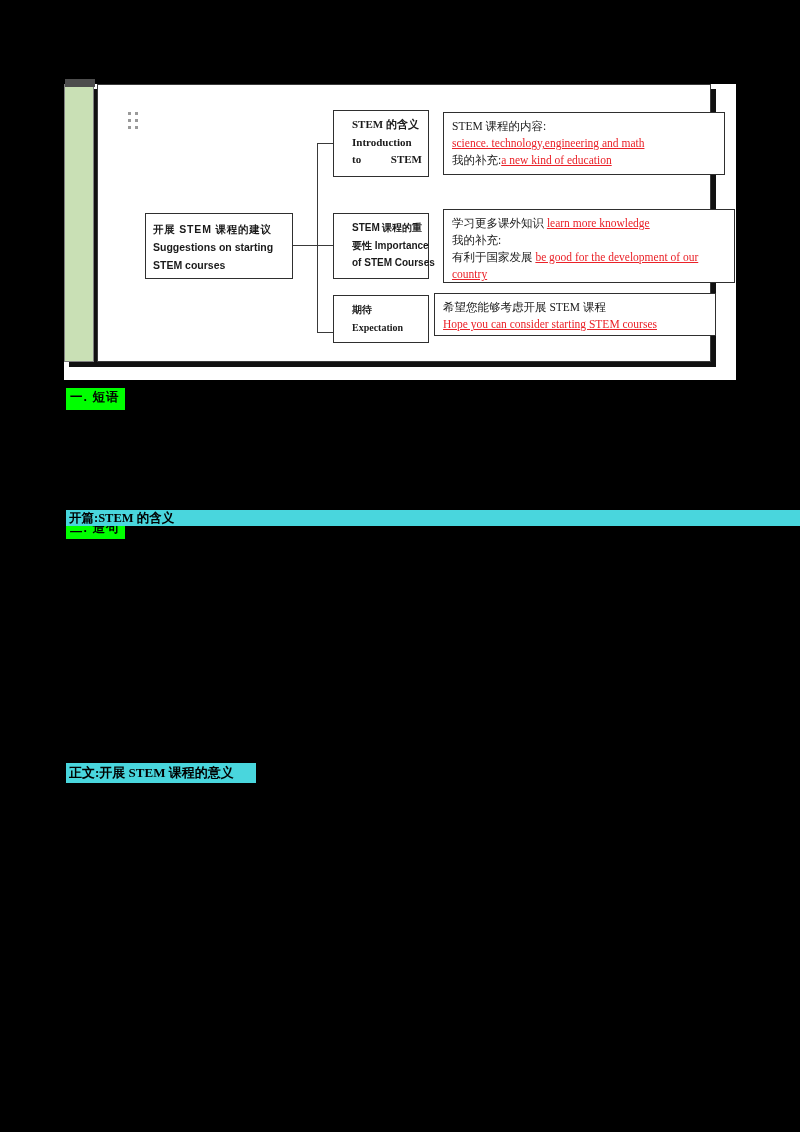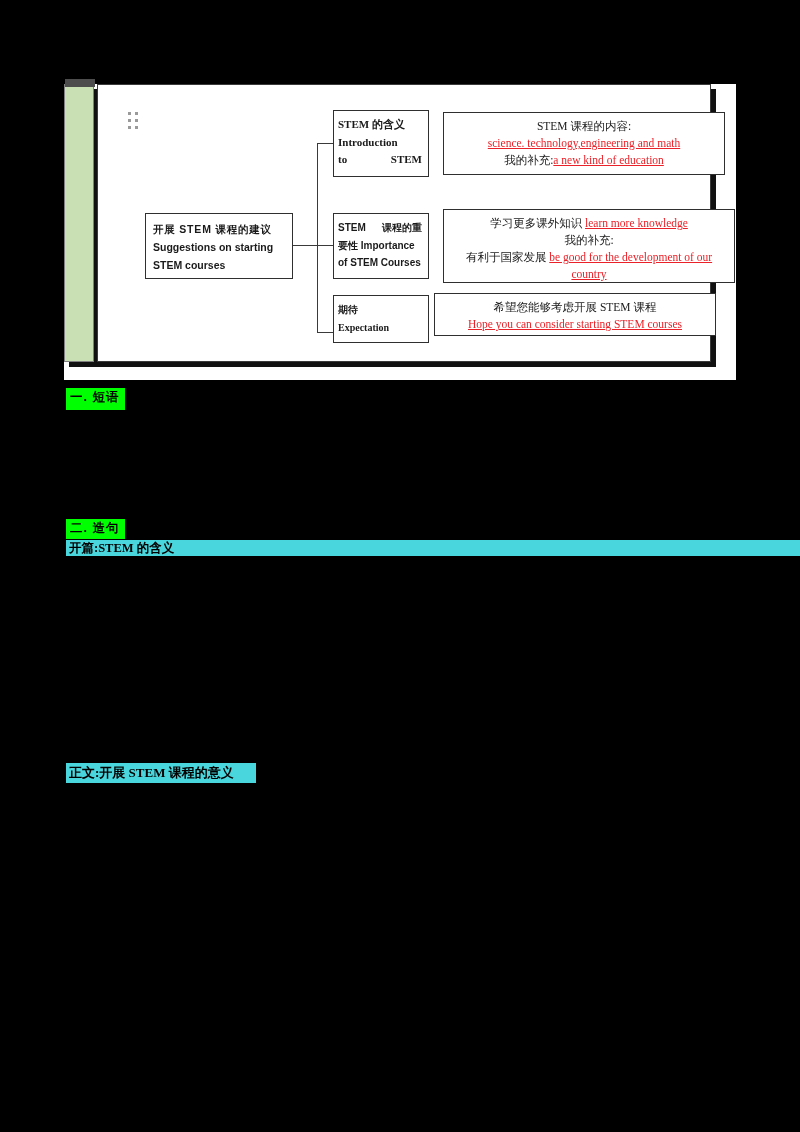--- a/index.html
+++ b/index.html
@@ -117,21 +117,21 @@
     line-height: 18px;
   }
   #node-root .sp { letter-spacing: 0.8px; }
 
   
   .mid {
     left: 235px;
     width: 96px;
     font-size: 10px;
     line-height: 17.5px;
-    padding: 5px 6px 0 4px;
+    padding: 5px 6px 0 18px;
   }
   #node-intro {
     top: 25px;
     height: 67px;
     font-family: "Liberation Serif", serif;
     font-weight: bold;
     font-size: 11px;
   }
   #node-intro .row {
     display: flex;
@@ -158,21 +158,20 @@
   .ann {
     position: absolute;
     box-sizing: border-box;
     border: 1px solid #2f2f2f;
     background: #ffffff;
     padding: 5px 8px 4px 8px;
     font-family: "Liberation Serif", serif;
     font-size: 11.5px;
     line-height: 17px;
     color: #1a1a1a;
-    text-align: center;
   }
   .ann .red {
     color: #ea2128;
     text-decoration: underline;
   }
   #ann-content  { left: 345px; top: 27px;  width: 282px; height: 63px; }
   #ann-import   { left: 345px; top: 124px; width: 292px; height: 74px; }
   #ann-expect   { left: 336px; top: 208px; width: 282px; height: 43px; }
 
   
@@ -200,21 +199,21 @@
   }
   #sec-sentences {
     left: 66px; top: 519px;
     padding: 1px 6px 2px 4px;
     font-family: "Liberation Sans", sans-serif;
     font-size: 12.5px;
     letter-spacing: 1px;
   }
   #banner-opening {
     position: absolute;
-    left: 66px; top: 540px;
+    left: 66px; top: 510px;
     width: 734px; height: 16px;
     background: #49d6dd;
   }
   #banner-opening-label {
     position: absolute;
     left: 0px; top: 0px;
     padding: 0 3px;
     font-family: "Liberation Serif", serif;
     font-weight: bold;
     font-size: 12.5px;

